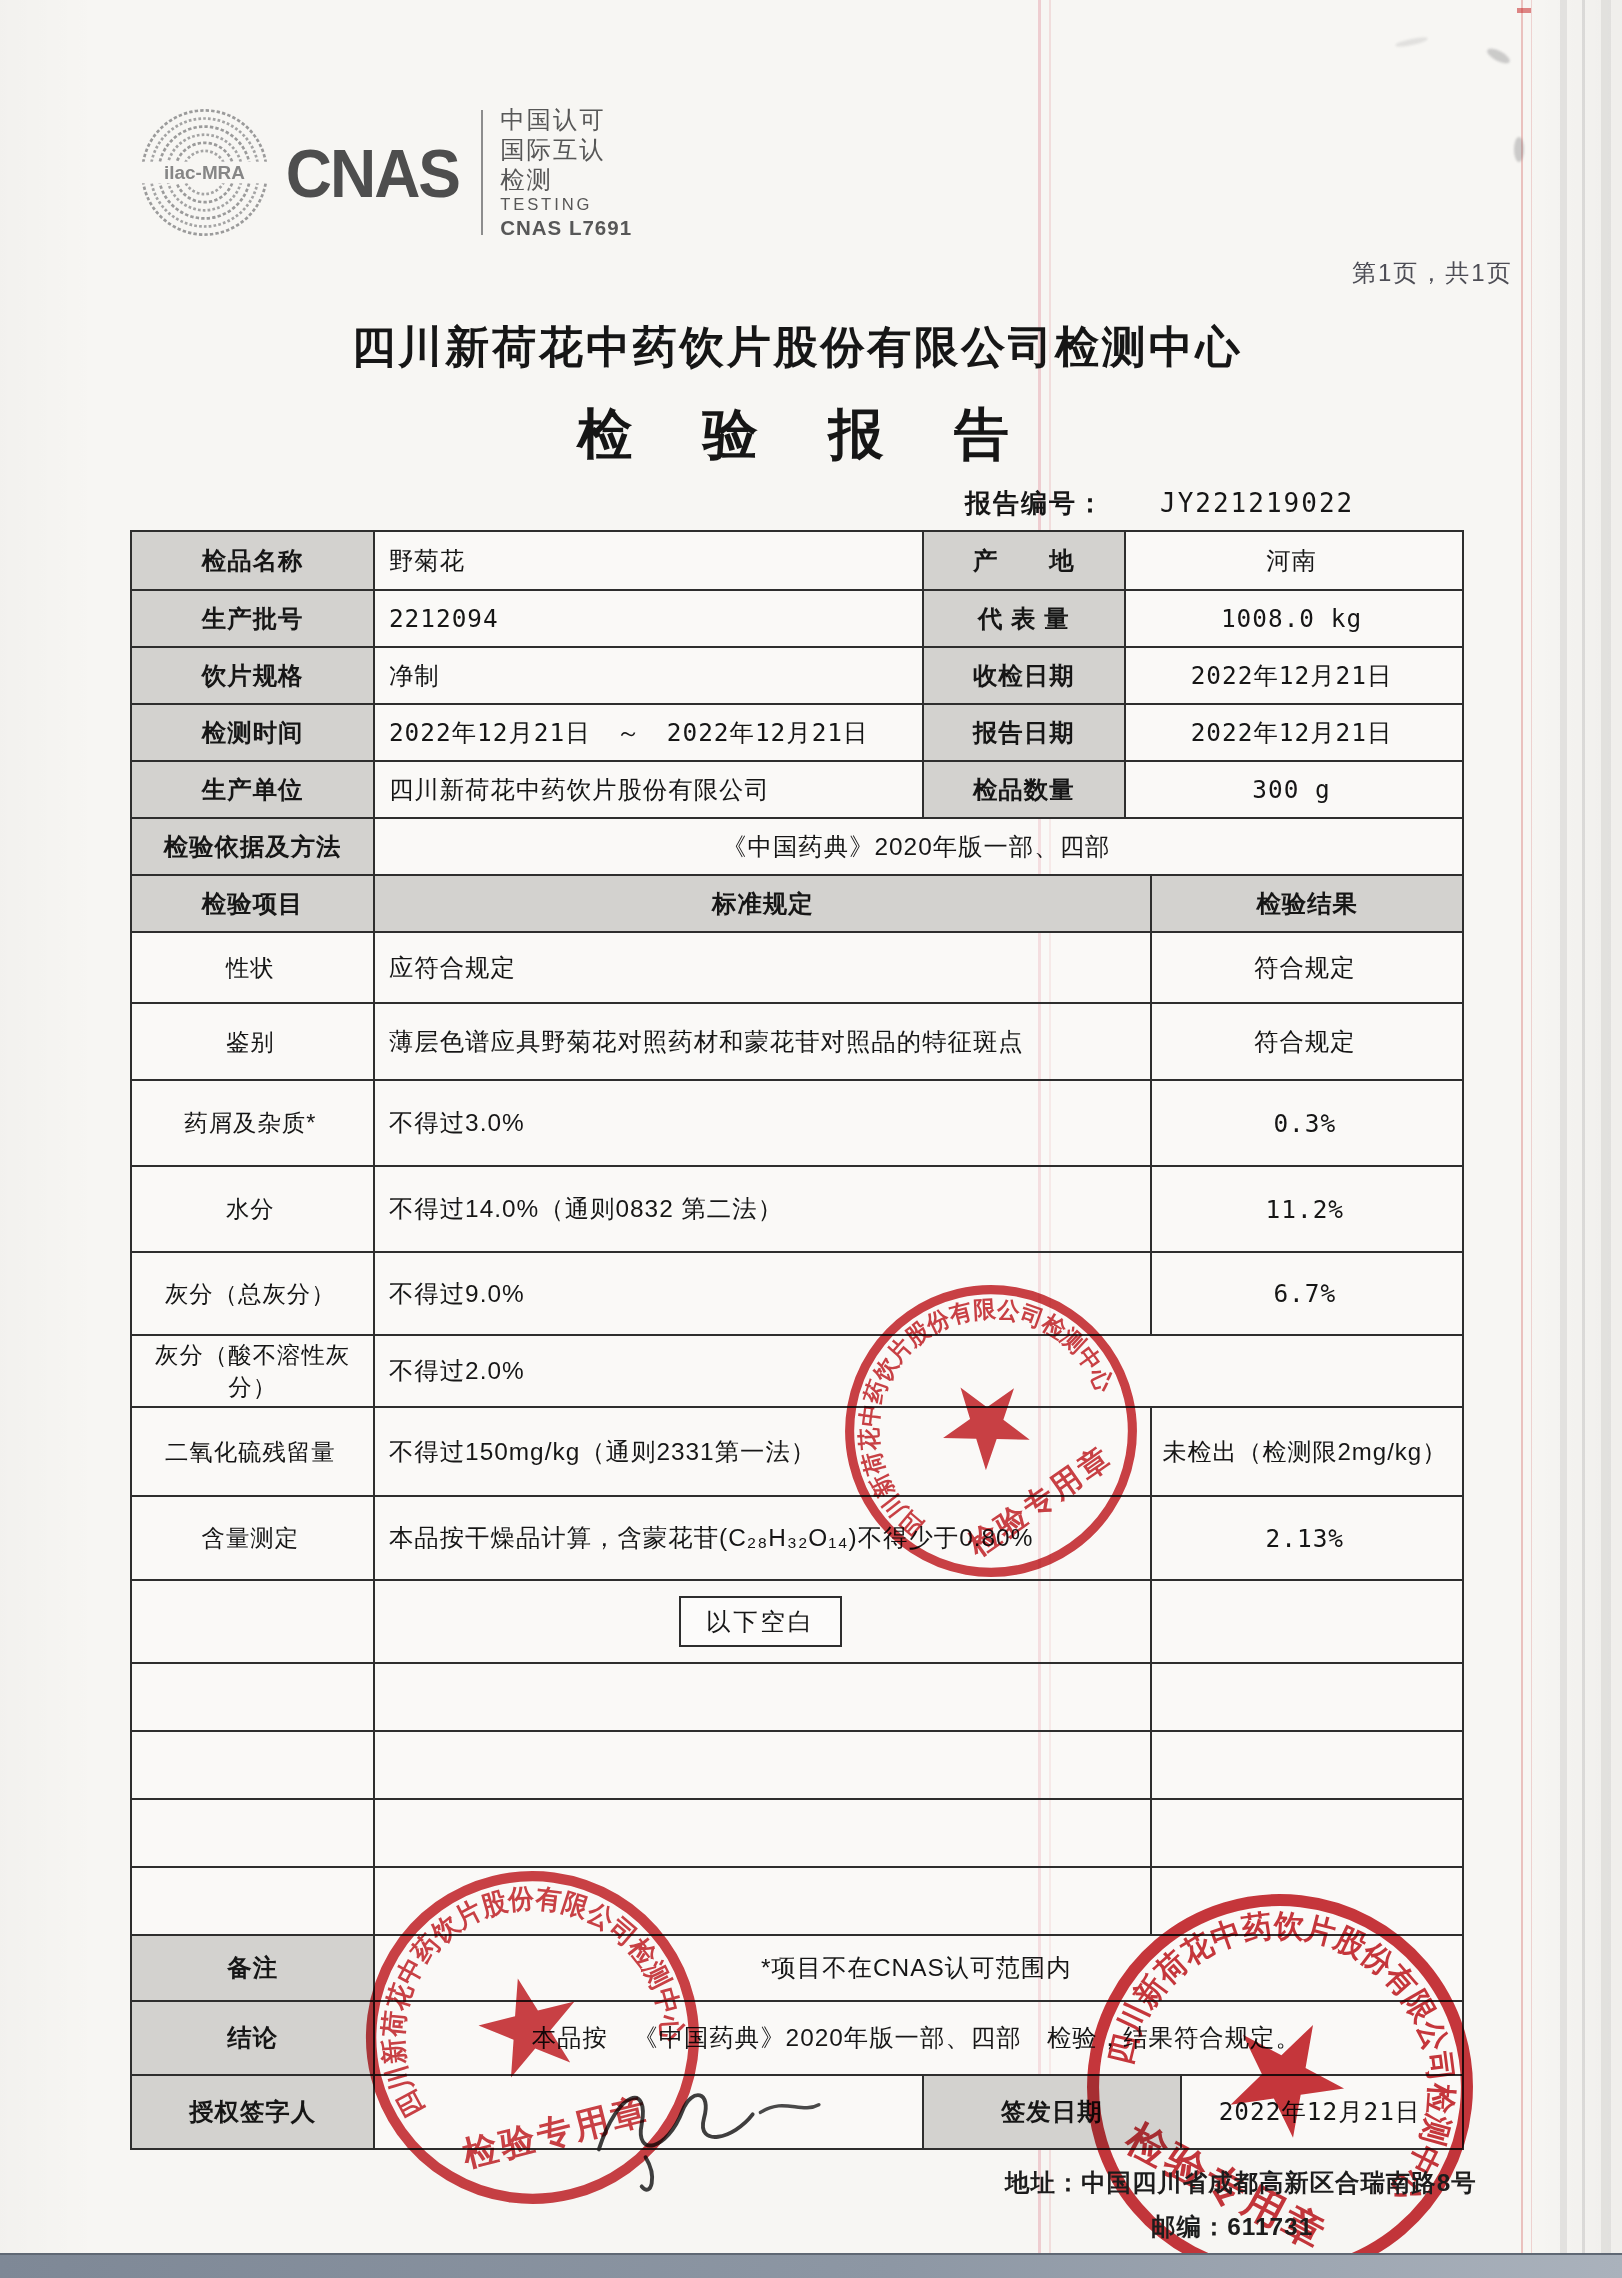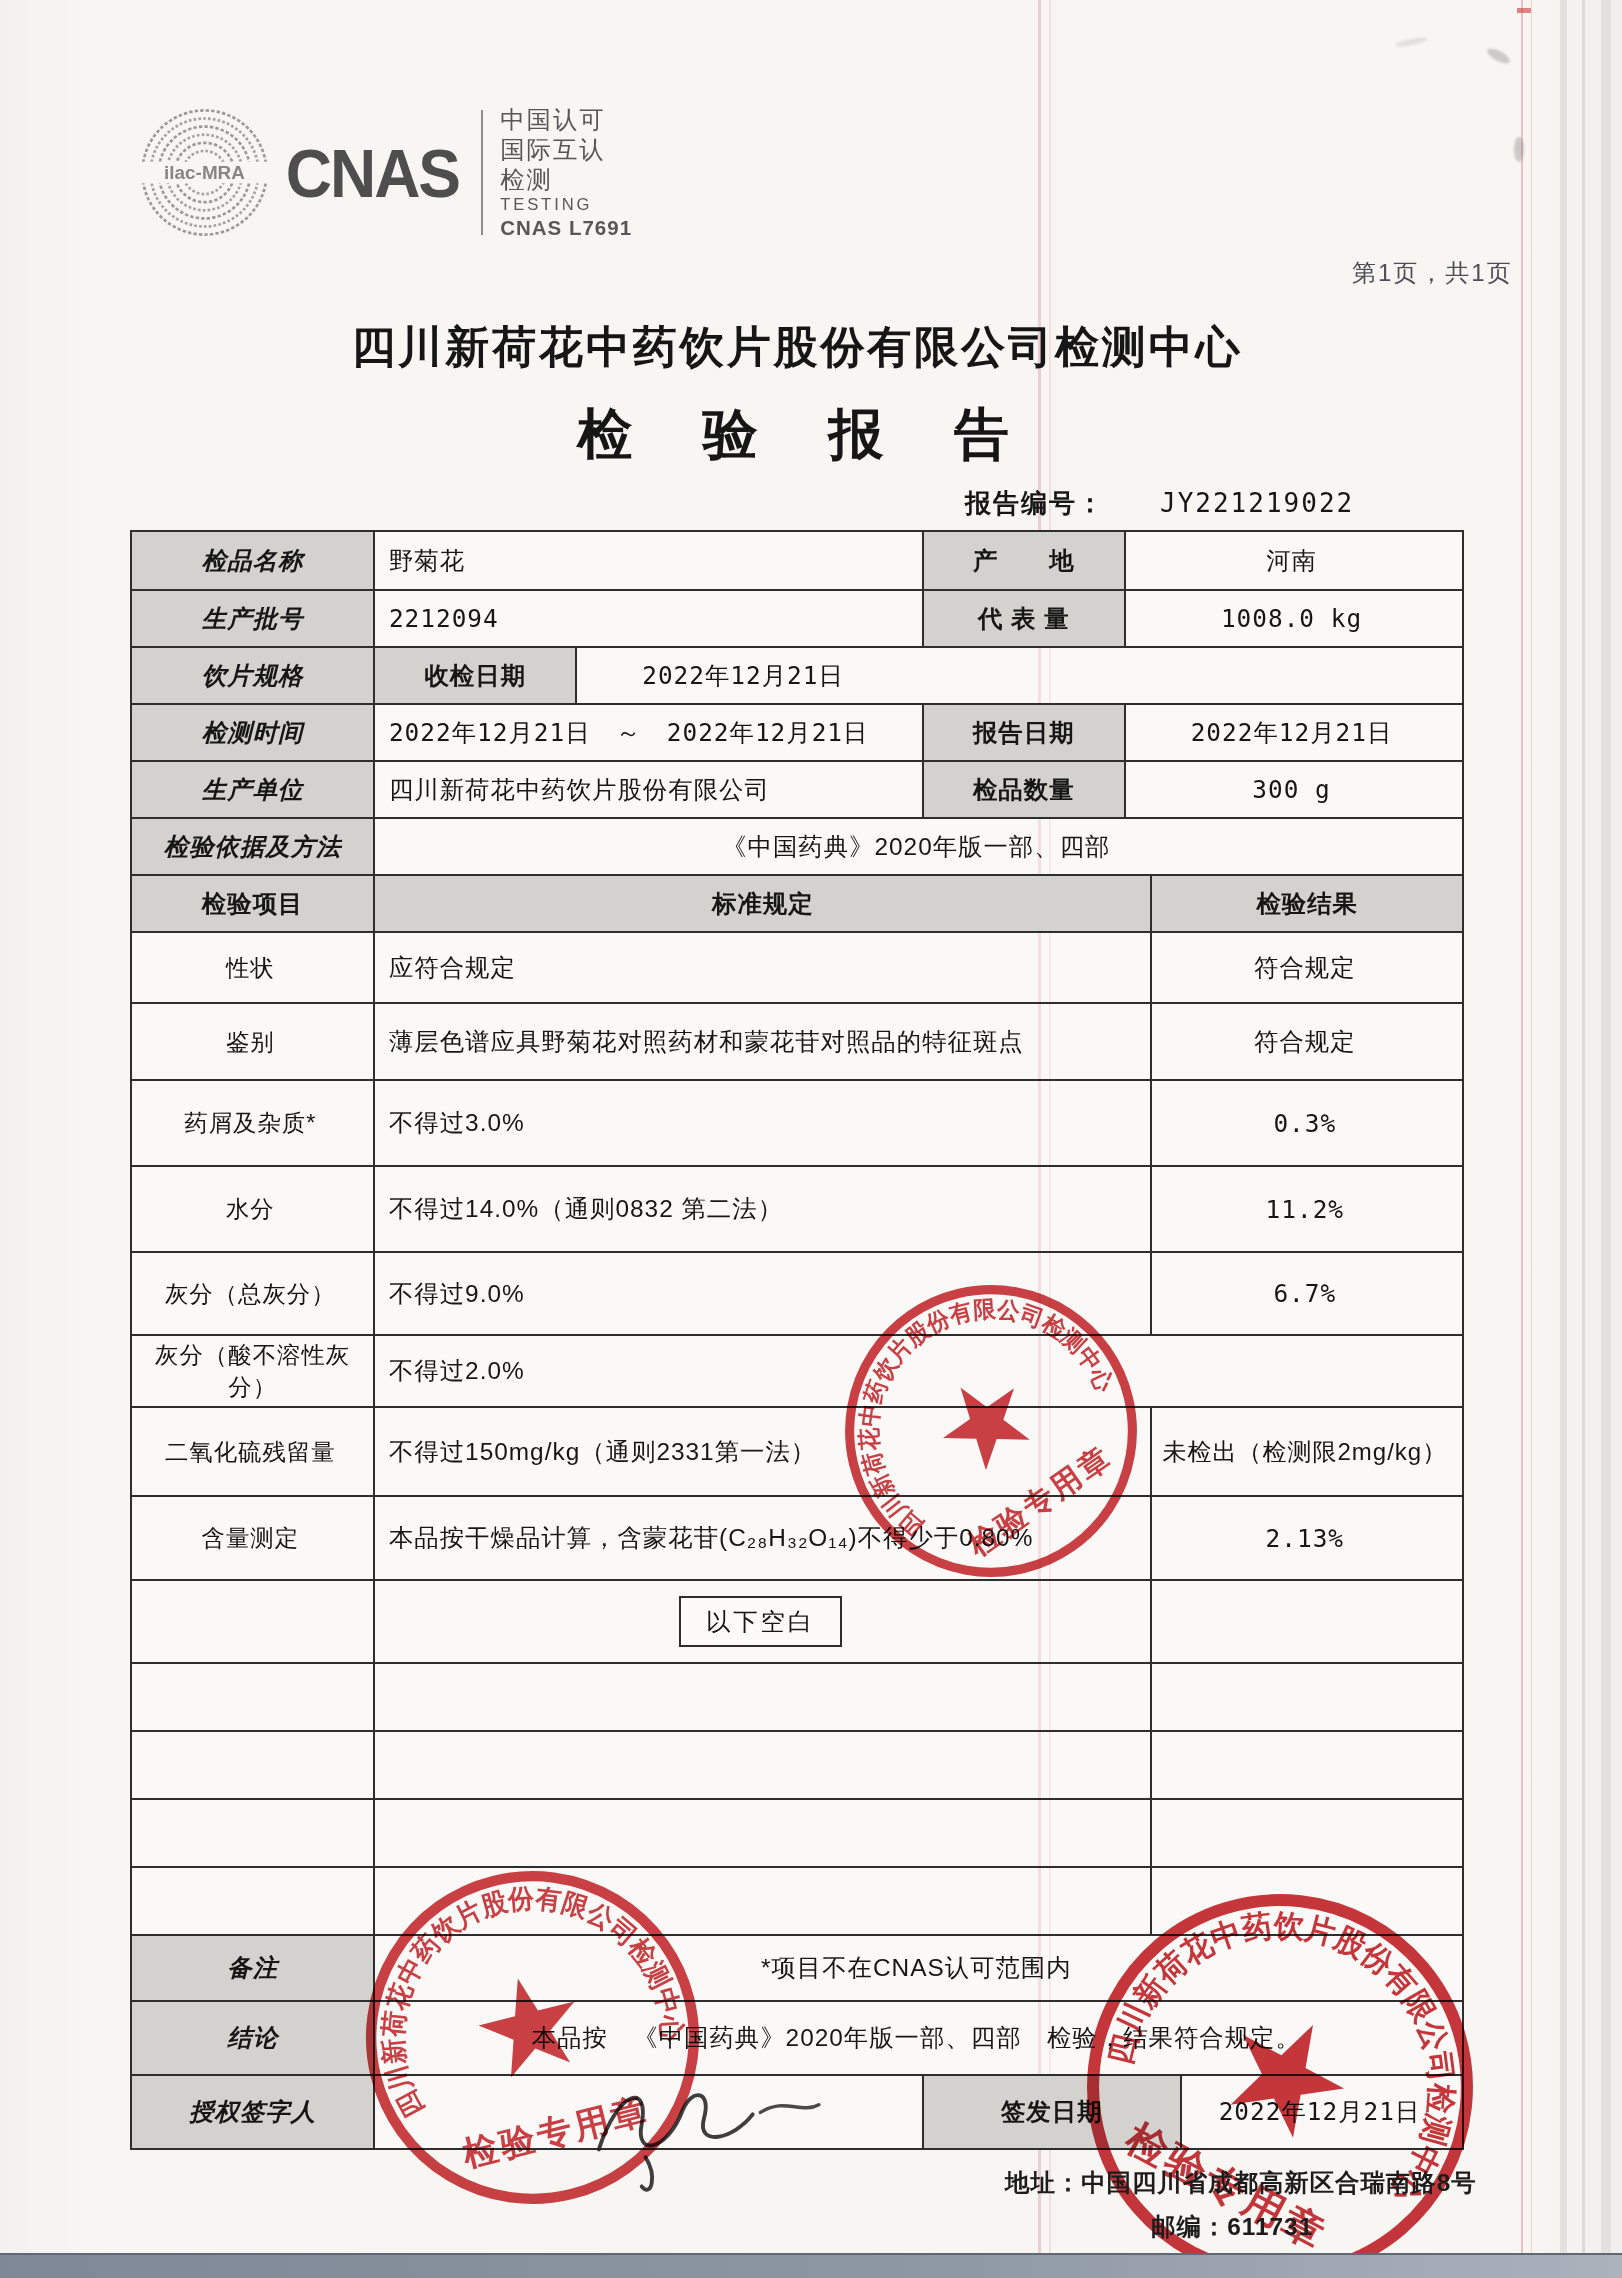--- a/index.html
+++ b/index.html
@@ -70,21 +70,21 @@
   .trow:first-child { border-top:none; }
   .cell {
     display:flex; align-items:center; overflow:hidden;
     border-right:2px solid #2e2e2e; padding:0 13.7px;
     font-size:24.4px; letter-spacing:1px;
   }
   .cell:last-child { border-right:none; }
   .lbl { background:#d3d2cf; justify-content:center; font-weight:bold; padding:0 3.9px; white-space:nowrap; }
   .center { justify-content:center; text-align:center;padding-left:9px; }
   .mono { font-family:"DejaVu Sans Mono","Liberation Mono",monospace; }
-  .w-ll { width:18.29%;font-style:italic; } .w-lv { width:41.24%; } .w-rl { width:15.19%; } .w-rv { width:25.28%; }
+  .w-ll { width:18.29%; } .w-lv { width:41.24%; } .w-rl { width:15.19%; } .w-rv { width:25.28%; }
   .w-item { width:18.29%; font-size:23.4px; } .w-std { width:58.43%; } .w-res { width:23.28%; }
   .w-span { width:81.71%; }
   .w-sig { width:41.24%; } .w-dl { width:19.40%; } .w-dv { width:21.07%; }
   .blank-box {
     border:2px solid #2e2e2e; padding:7.8px 25px; font-size:24.4px; letter-spacing:2.9px;
     background:rgba(255,255,255,0.4);
   }
   
   .stamp { position:absolute; mix-blend-mode:multiply; opacity:.88; }
   .stamp-mid   { left:839px;  top:1279px; width:304px; height:304px; transform:rotate(-35deg); }
@@ -170,20 +170,23 @@
           <span>代 表 量</span>
         </div>
       <div class="cell center w-rv mono">
           <span>1008.0  kg</span>
         </div>
     </div>
     <div class="trow" style="height:57px">
       <div class="cell lbl w-ll">
           <span>饮片规格</span>
         </div>
+      <div class="cell w-lv">
+          <span>净制</span>
+        </div>
       <div class="cell lbl w-rl">
           <span>收检日期</span>
         </div>
       <div class="cell center w-rv mono">
           <span>2022年12月21日</span>
         </div>
     </div>
     <div class="trow" style="height:57px">
       <div class="cell lbl w-ll">
           <span>检测时间</span>

